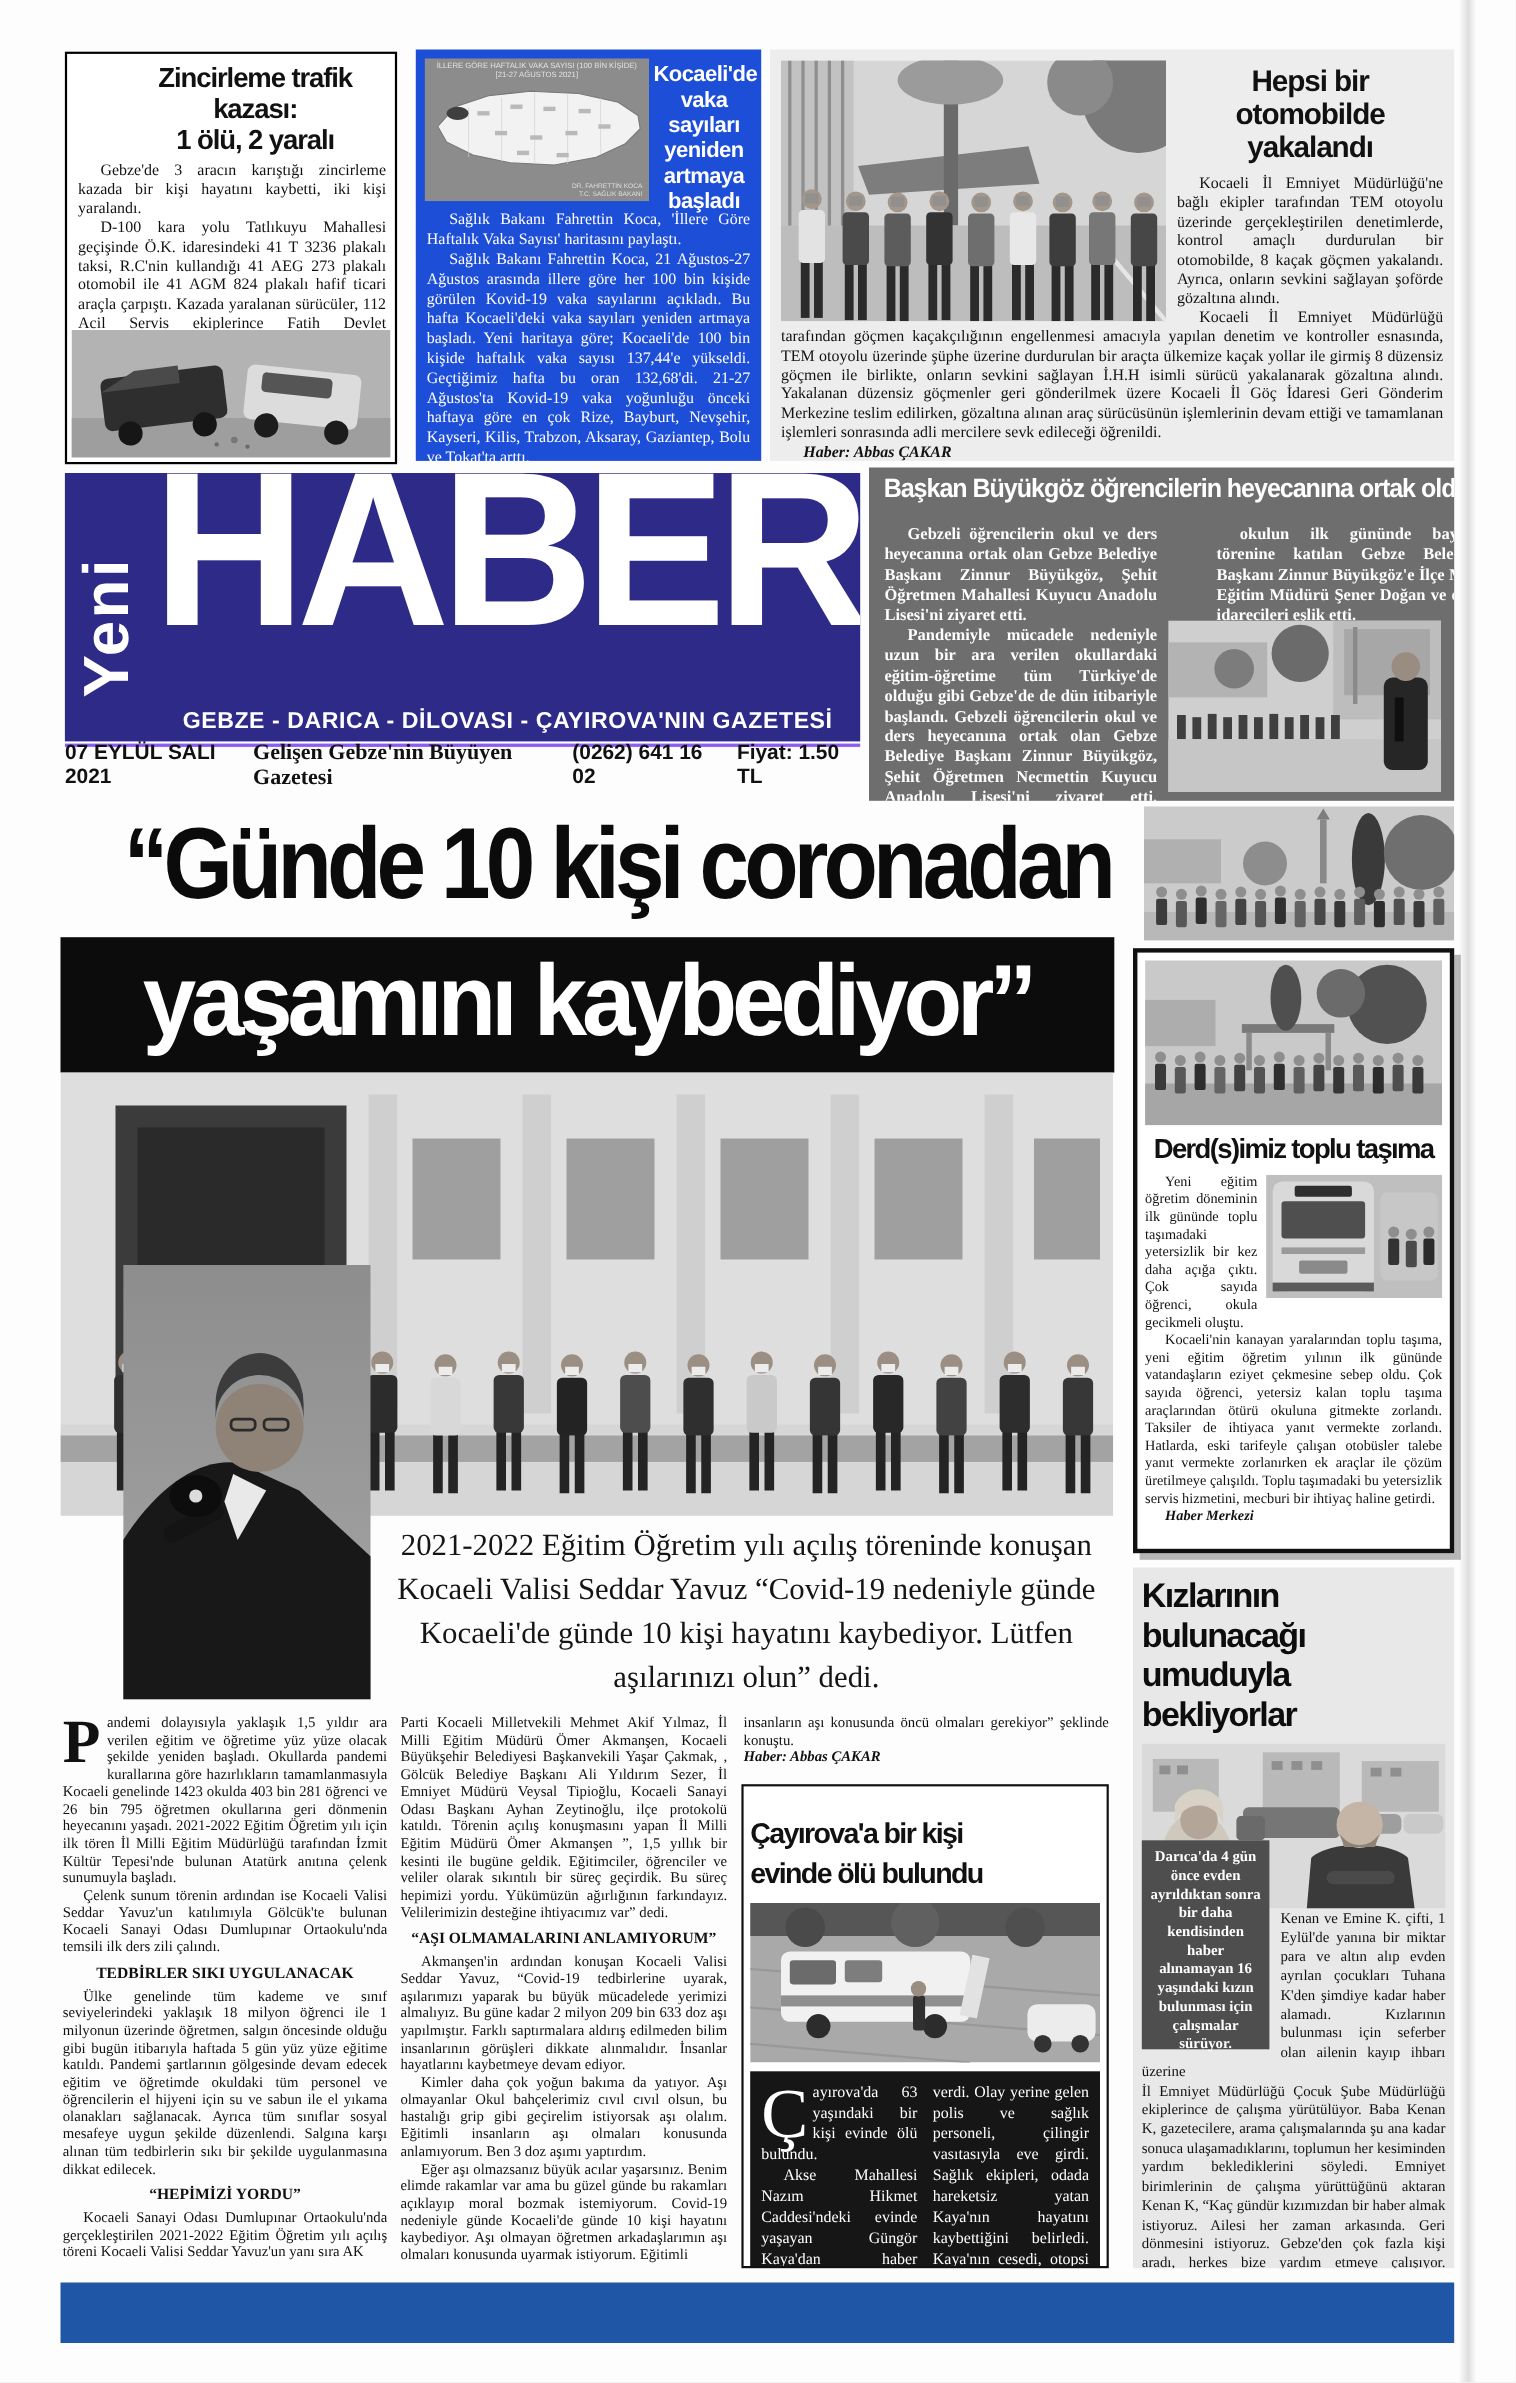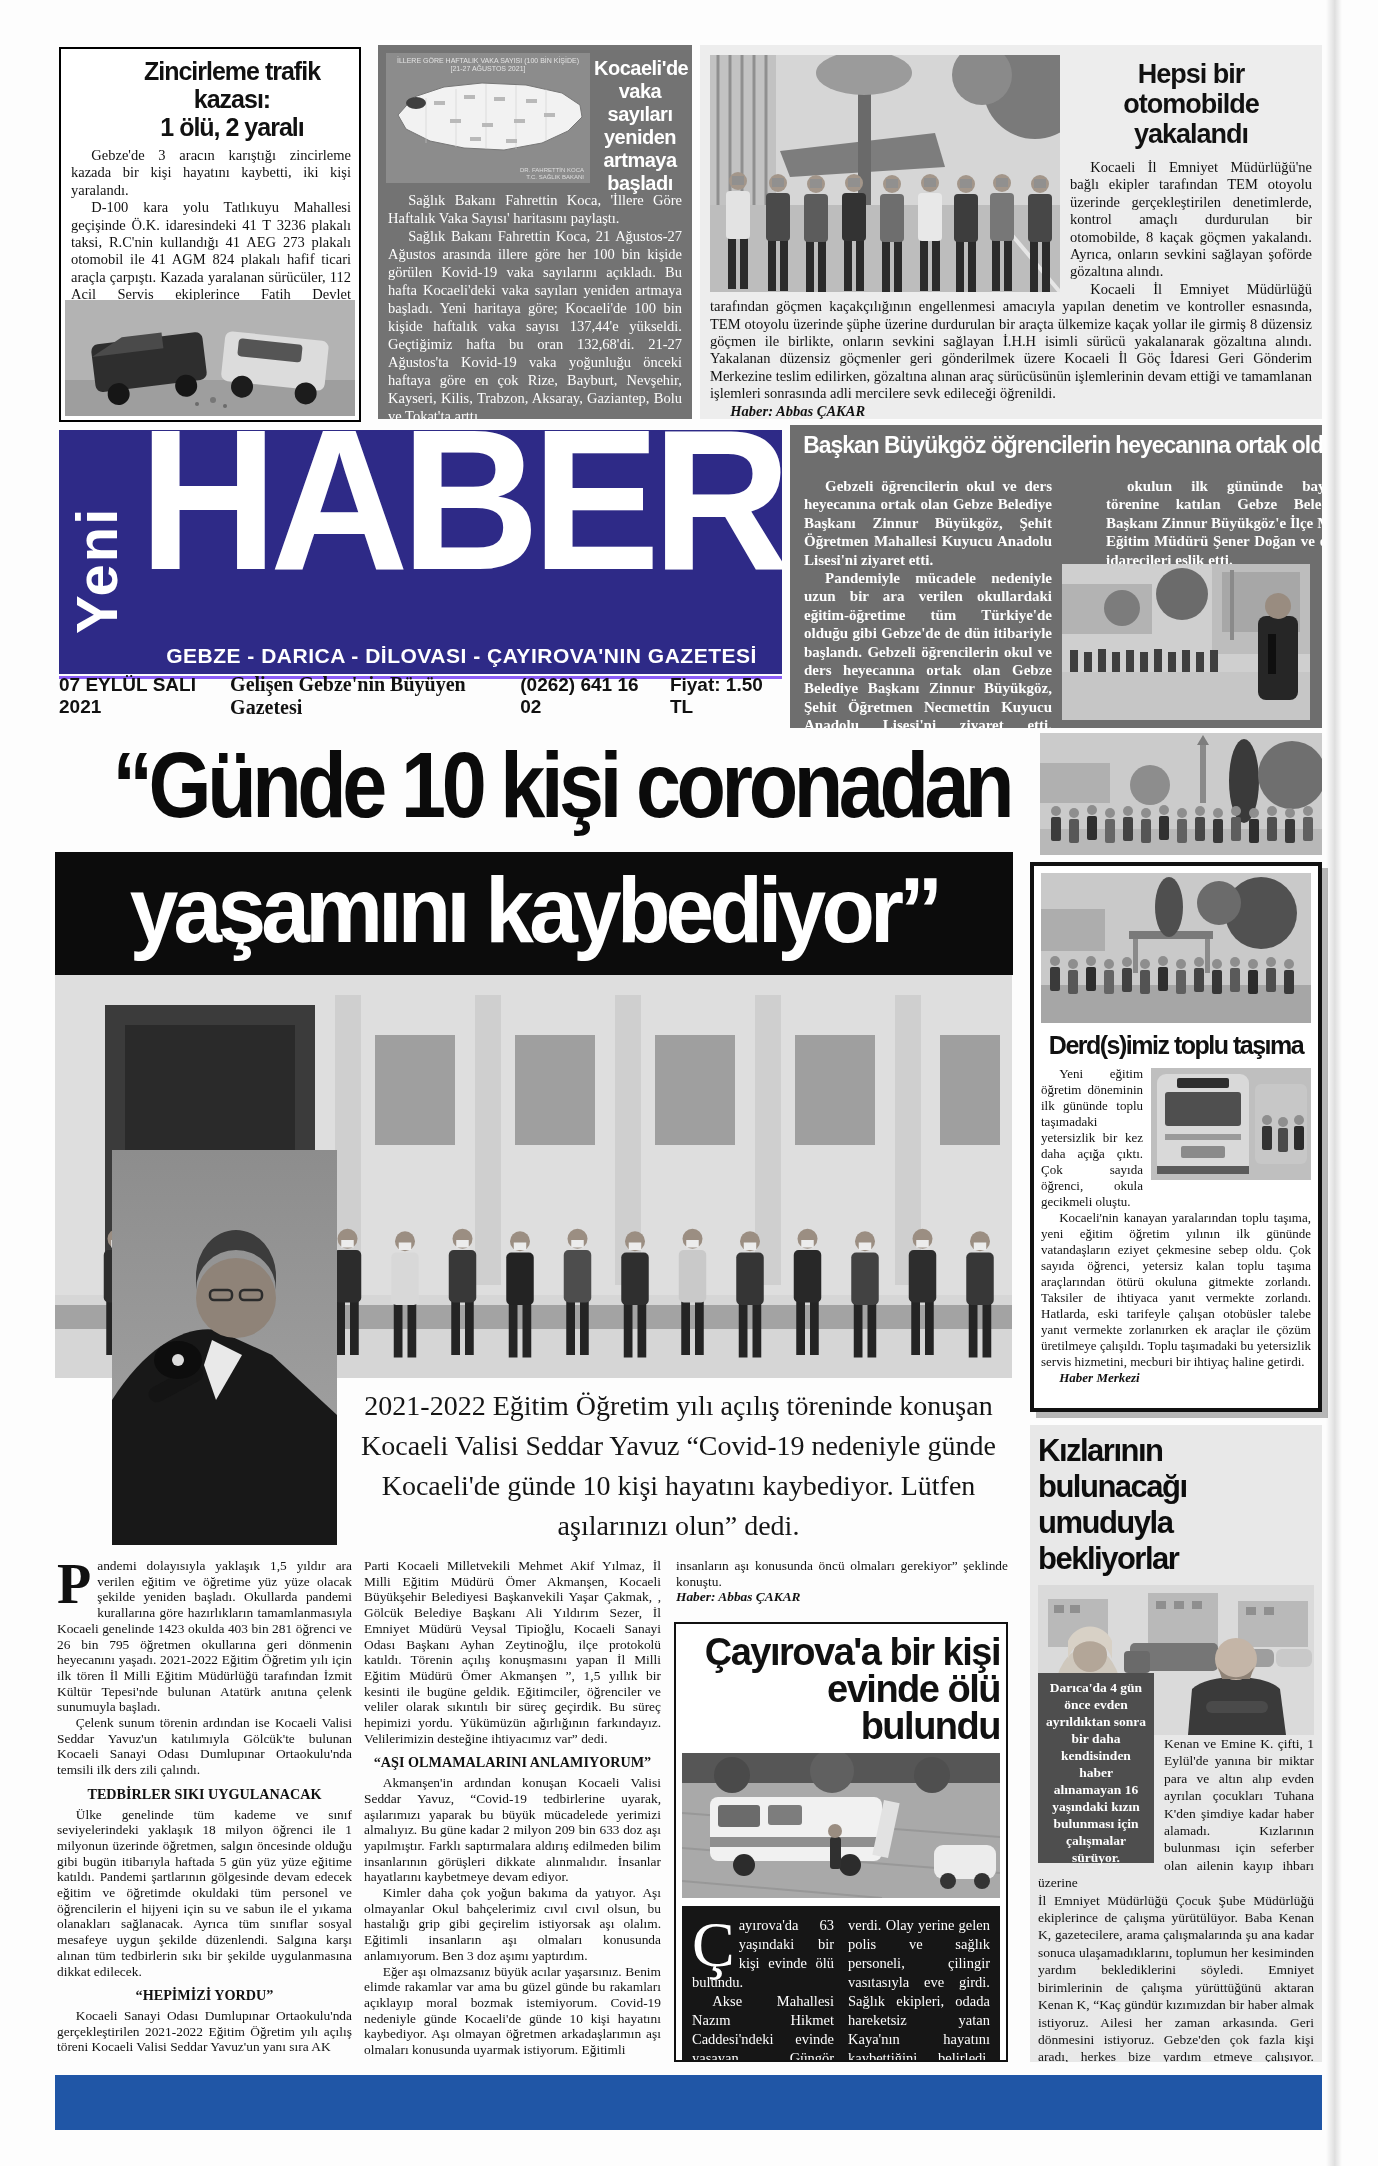--- a/index.html
+++ b/index.html
@@ -13,21 +13,21 @@
   .ind{text-indent:1.4em;margin:0;}
   .byline{font-weight:bold;font-style:italic;}
   svg{display:block;}
 
   
   #a1{left:59px;top:47px;width:298px;height:371px;border:2px solid #000;background:#fff;overflow:hidden;}
   #a1 .t{font-weight:bold;font-size:25px;line-height:28px;letter-spacing:-1px;margin-top:8px;}
   #a1 .b{margin:6px 8px 0 10px;font-size:14.5px;line-height:17.4px;}
   #a1 .ph{position:absolute;left:4px;right:4px;bottom:4px;height:116px;}
 
-  #a2{left:378px;top:45px;width:314px;height:374px;background:#737373;color:#fff;overflow:hidden;}
+  #a2{left:378px;top:45px;width:314px;height:374px;background:#1d4ed8;color:#fff;overflow:hidden;}
   #a2 .map{position:absolute;left:8px;top:8px;width:204px;height:130px;}
   #a2 .mapttl{position:absolute;left:8px;top:12px;width:204px;font-size:7px;line-height:8px;color:#e3e3e3;text-align:center;font-family:"Liberation Sans",sans-serif;}
   #a2 .mapcr{position:absolute;left:8px;top:122px;width:198px;font-size:6px;line-height:7px;color:#dedede;text-align:right;font-family:"Liberation Sans",sans-serif;}
   #a2 .hd{position:absolute;left:216px;top:12px;width:92px;font-weight:bold;font-size:20px;line-height:23px;letter-spacing:-0.5px;text-align:center;}
   #a2 .b{position:absolute;left:10px;top:146px;width:294px;font-size:14.5px;line-height:18px;}
 
   #a3{left:700px;top:45px;width:622px;height:374px;background:#ededed;overflow:hidden;padding:0;}
   #a3 .inner{padding:10px;}
   #a3 .ph{float:left;width:350px;height:237px;margin:0 10px 6px 0;}
   #a3 .hd{font-weight:bold;font-size:27px;line-height:30px;letter-spacing:-1px;text-align:center;margin:4px 0 10px 0;}
@@ -82,22 +82,22 @@
   .mcol{top:1558px;height:505px;font-size:13.4px;line-height:15.7px;text-align:justify;overflow:hidden;}
   #mcol1{left:57px;width:295px;}
   #mcol2{left:364px;width:297px;}
   #mcol3{left:676px;width:332px;height:60px;}
   .mcol .h{font-weight:bold;text-align:center;text-indent:0;margin:9px 0 4px 0;font-size:14.2px;}
   .dropcap{float:left;font-size:56px;line-height:44px;font-weight:bold;padding:4px 6px 0 0;}
 
   
   #death{left:674px;top:1622px;width:334px;height:440px;border:2px solid #111;background:#fff;box-sizing:border-box;overflow:hidden;}
   #death .inner{padding:6px;}
-  #death .t{font-family:"Liberation Sans",sans-serif;font-weight:bold;font-size:38px;line-height:37px;
-       letter-spacing:-1.5px;text-align:right;margin:4px 0 8px 0;}
+  #death .t{font-family:"Liberation Sans",sans-serif;font-weight:bold;font-size:26px;line-height:37px;
+       letter-spacing:-1.5px;text-align:left;margin:18px 0 8px 0;}
   #death .ph{width:318px;height:145px;}
   #death .blk{background:#161616;color:#fff;margin-top:8px;padding:10px 10px;display:flex;gap:14px;height:186px;}
   #death .blk .col{width:50%;font-size:14.5px;line-height:19px;}
   #death .dcap{float:left;font-size:64px;line-height:50px;font-weight:normal;padding:4px 4px 0 0;}
 
   
   #girl{left:1030px;top:1425px;width:292px;height:637px;background:#e8e8e8;overflow:hidden;}
   #girl .inner{padding:8px;}
   #girl .t{font-family:"Liberation Sans",sans-serif;font-weight:bold;font-size:31px;line-height:36px;letter-spacing:-1.5px;color:#0d0d0d;}
   #girl .ph{width:276px;height:150px;margin-top:8px;}

